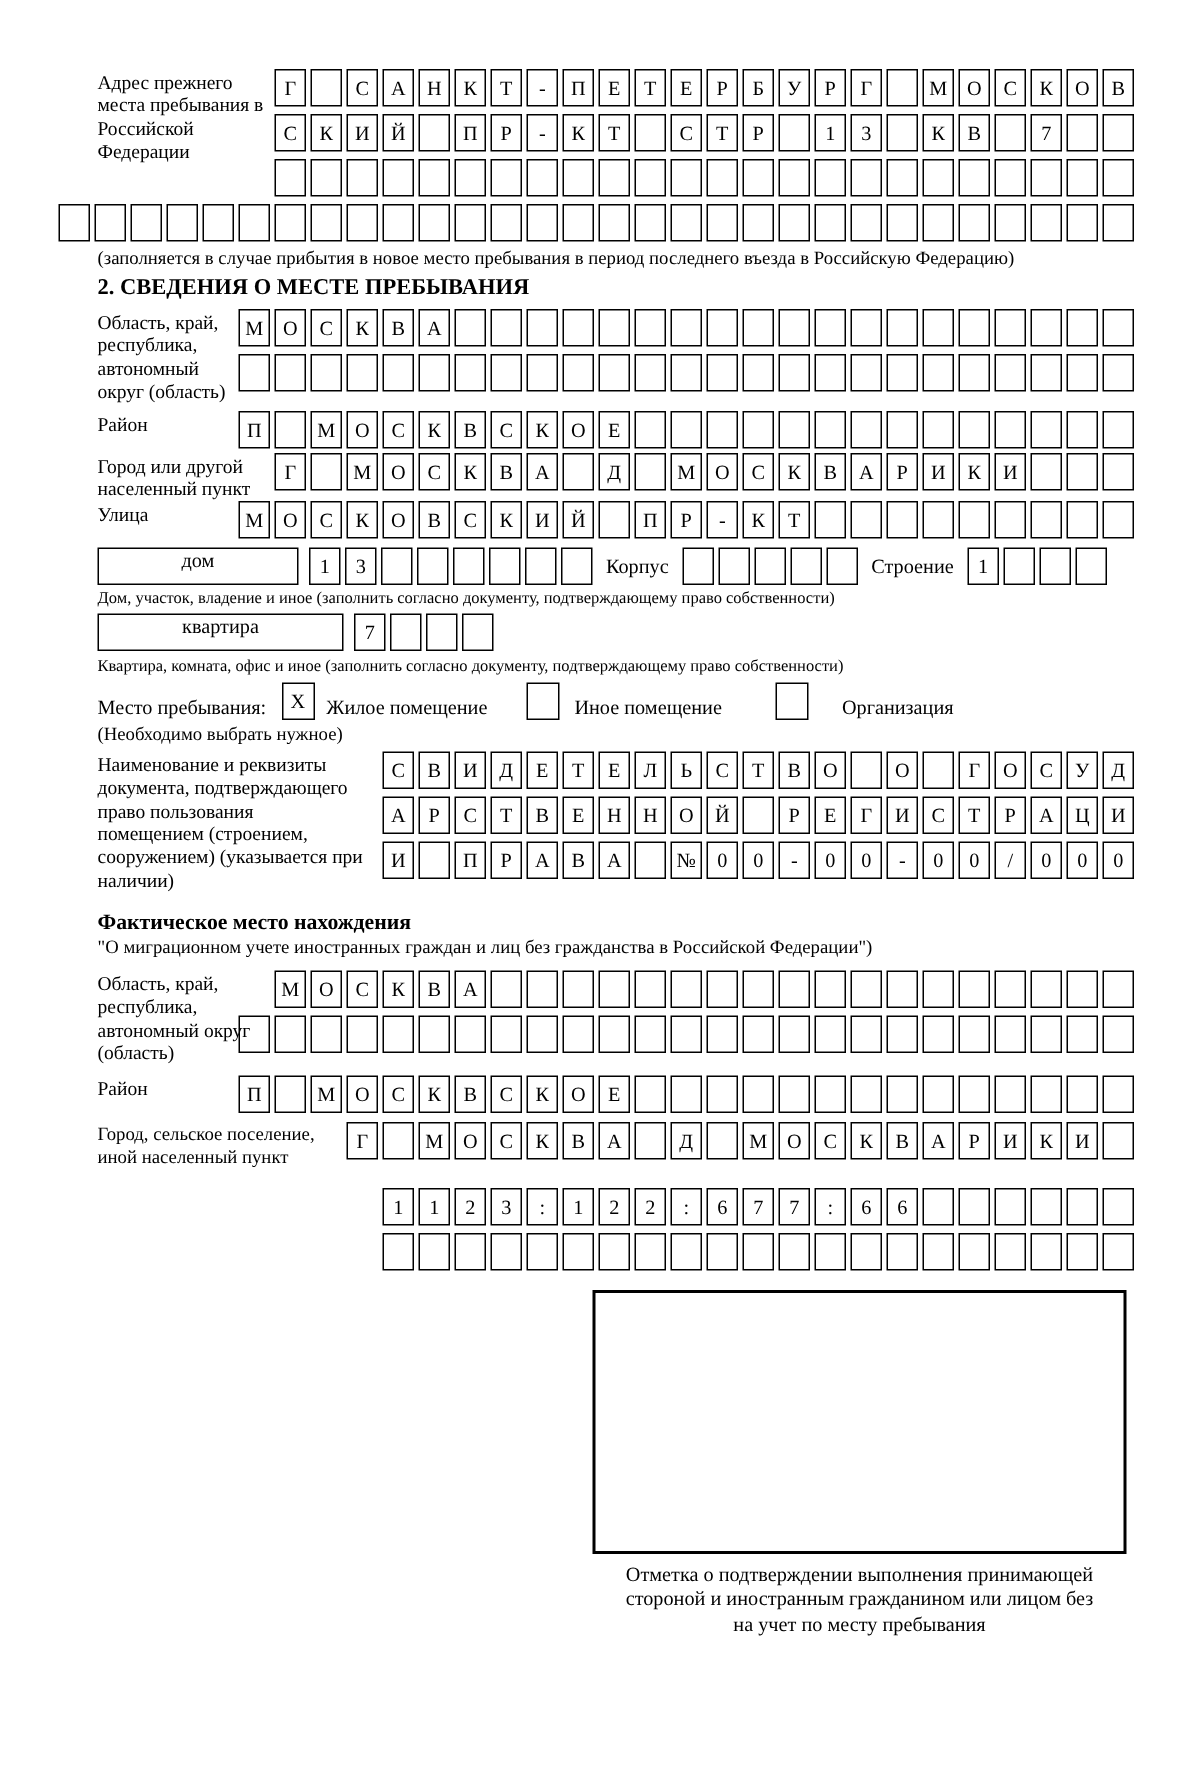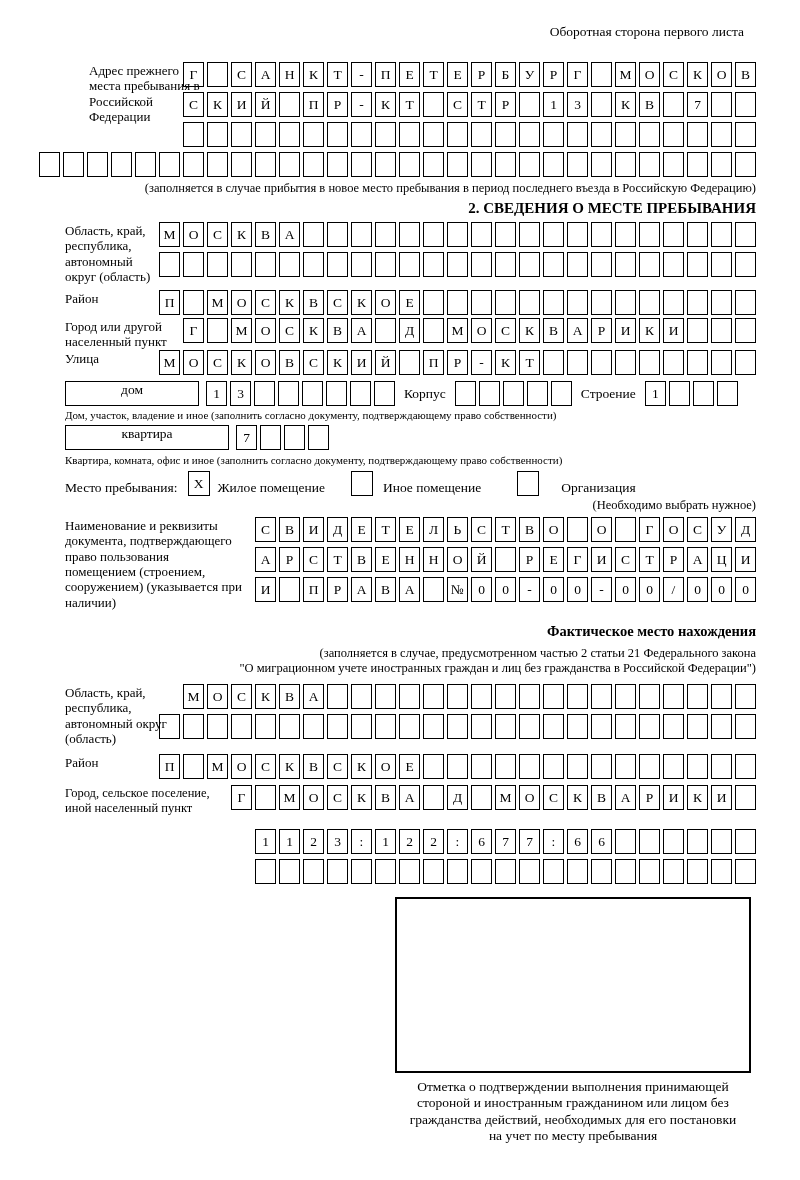--- a/index.html
+++ b/index.html
@@ -1,29 +1,29 @@
 <!DOCTYPE html>
 <html><head>
 <meta charset="utf-8">
 <style>
   html,body{margin:0;padding:0;background:#fff;color:#000;}
   body{width:800px;height:1180px;font-family:"Liberation Serif",serif;overflow:hidden;}
   .sheet{width:748px;margin-left:8px;padding-top:24px;position:relative;}
   .corner{font-size:13.5px;text-align:right;padding-right:12px;}
-  .center{text-align:right;padding-left:57px;}
+  .center{text-align:left;padding-left:57px;}
   .title{font-size:15px;font-weight:bold;}
   .note{font-size:12.5px;}
   .leftnote{font-size:11px;margin-left:57px;}
   .cells{display:flex;justify-content:flex-end;gap:3px;}
   .cells.inline{display:inline-flex;justify-content:flex-start;}
   .cell{width:19px;height:23px;border:1.5px solid #000;display:inline-flex;align-items:center;justify-content:center;font-size:13.5px;line-height:1;background:#fff;}
   .rows{width:100%;display:flex;flex-direction:column;gap:5px;}
   .field{position:relative;width:100%;}
   .flabel{position:absolute;left:57px;top:1px;font-size:13px;line-height:1.18;}
-  .f-prev .flabel{width:112px;margin-left:24px;}
+  .f-prev .flabel{width:112px;}
   .f-prev{min-height:82px;}
   .f-region .flabel{width:96px;}
   .f-region{min-height:66px;}
   .f-district{min-height:24px;}
   .f-city .flabel{width:110px;}
   .f-city{min-height:32px;}
   .f-street{min-height:24px;text-align:right;}
   .f-doc .flabel{width:178px;}
   .f-doc{min-height:92px;}
   .f-factregion .flabel{width:112px;}
@@ -42,21 +42,20 @@
   .stamp{width:352px;height:172px;border:2px solid #000;margin-left:387px;margin-top:8px;}
   .caption{width:430px;margin-left:350px;margin-top:6px;font-size:13.5px;line-height:1.22;text-align:center;}
   .mt2{margin-top:2px;}.mt3{margin-top:3px;}.mt4{margin-top:4px;}.mt5{margin-top:5px;}
   .mt6{margin-top:6px;}.mt8{margin-top:8px;}.mt12{margin-top:12px;}.mt14{margin-top:14px;}.mt22{margin-top:22px;}
 </style>
 </head>
 <body>
 
 <div class="sheet">
 
-  <div class="corner">Оборотная сторона первого листа</div>
 
   <div class="field f-prev mt22">
     <div class="flabel">Адрес прежнего места пребывания в Российской Федерации</div>
     <div class="rows">
       <div class="cells">
           <span class="cell">Г</span>
           <span class="cell"></span>
           <span class="cell">С</span>
           <span class="cell">А</span>
           <span class="cell">Н</span>
@@ -447,21 +446,20 @@
           <span class="cell">0</span>
           <span class="cell">/</span>
           <span class="cell">0</span>
           <span class="cell">0</span>
           <span class="cell">0</span>
         </div>
     </div>
   </div>
 
   <div class="title center mt14" style="font-size:14.5px;">Фактическое место нахождения</div>
-  <div class="note center mt6">(заполняется в случае, предусмотренном частью 2 статьи 21 Федерального закона</div>
   <div class="note center">"О миграционном учете иностранных граждан и лиц без гражданства в Российской Федерации")</div>
 
   <div class="field f-factregion mt8">
     <div class="flabel">Область, край, республика, автономный округ (область)</div>
     <div class="rows">
       <div class="cells">
           <span class="cell">М</span>
           <span class="cell">О</span>
           <span class="cell">С</span>
           <span class="cell">К</span>
@@ -623,17 +621,16 @@
           <span class="cell"></span>
           <span class="cell"></span>
         </div>
     </div>
   </div>
 
   <div class="stamp"></div>
   <div class="caption">
     <div>Отметка о подтверждении выполнения принимающей</div>
     <div>стороной и иностранным гражданином или лицом без</div>
-    <div>гражданства действий, необходимых для его постановки</div>
     <div>на учет по месту пребывания</div>
   </div>
 
 </div>
 
 </body></html>

